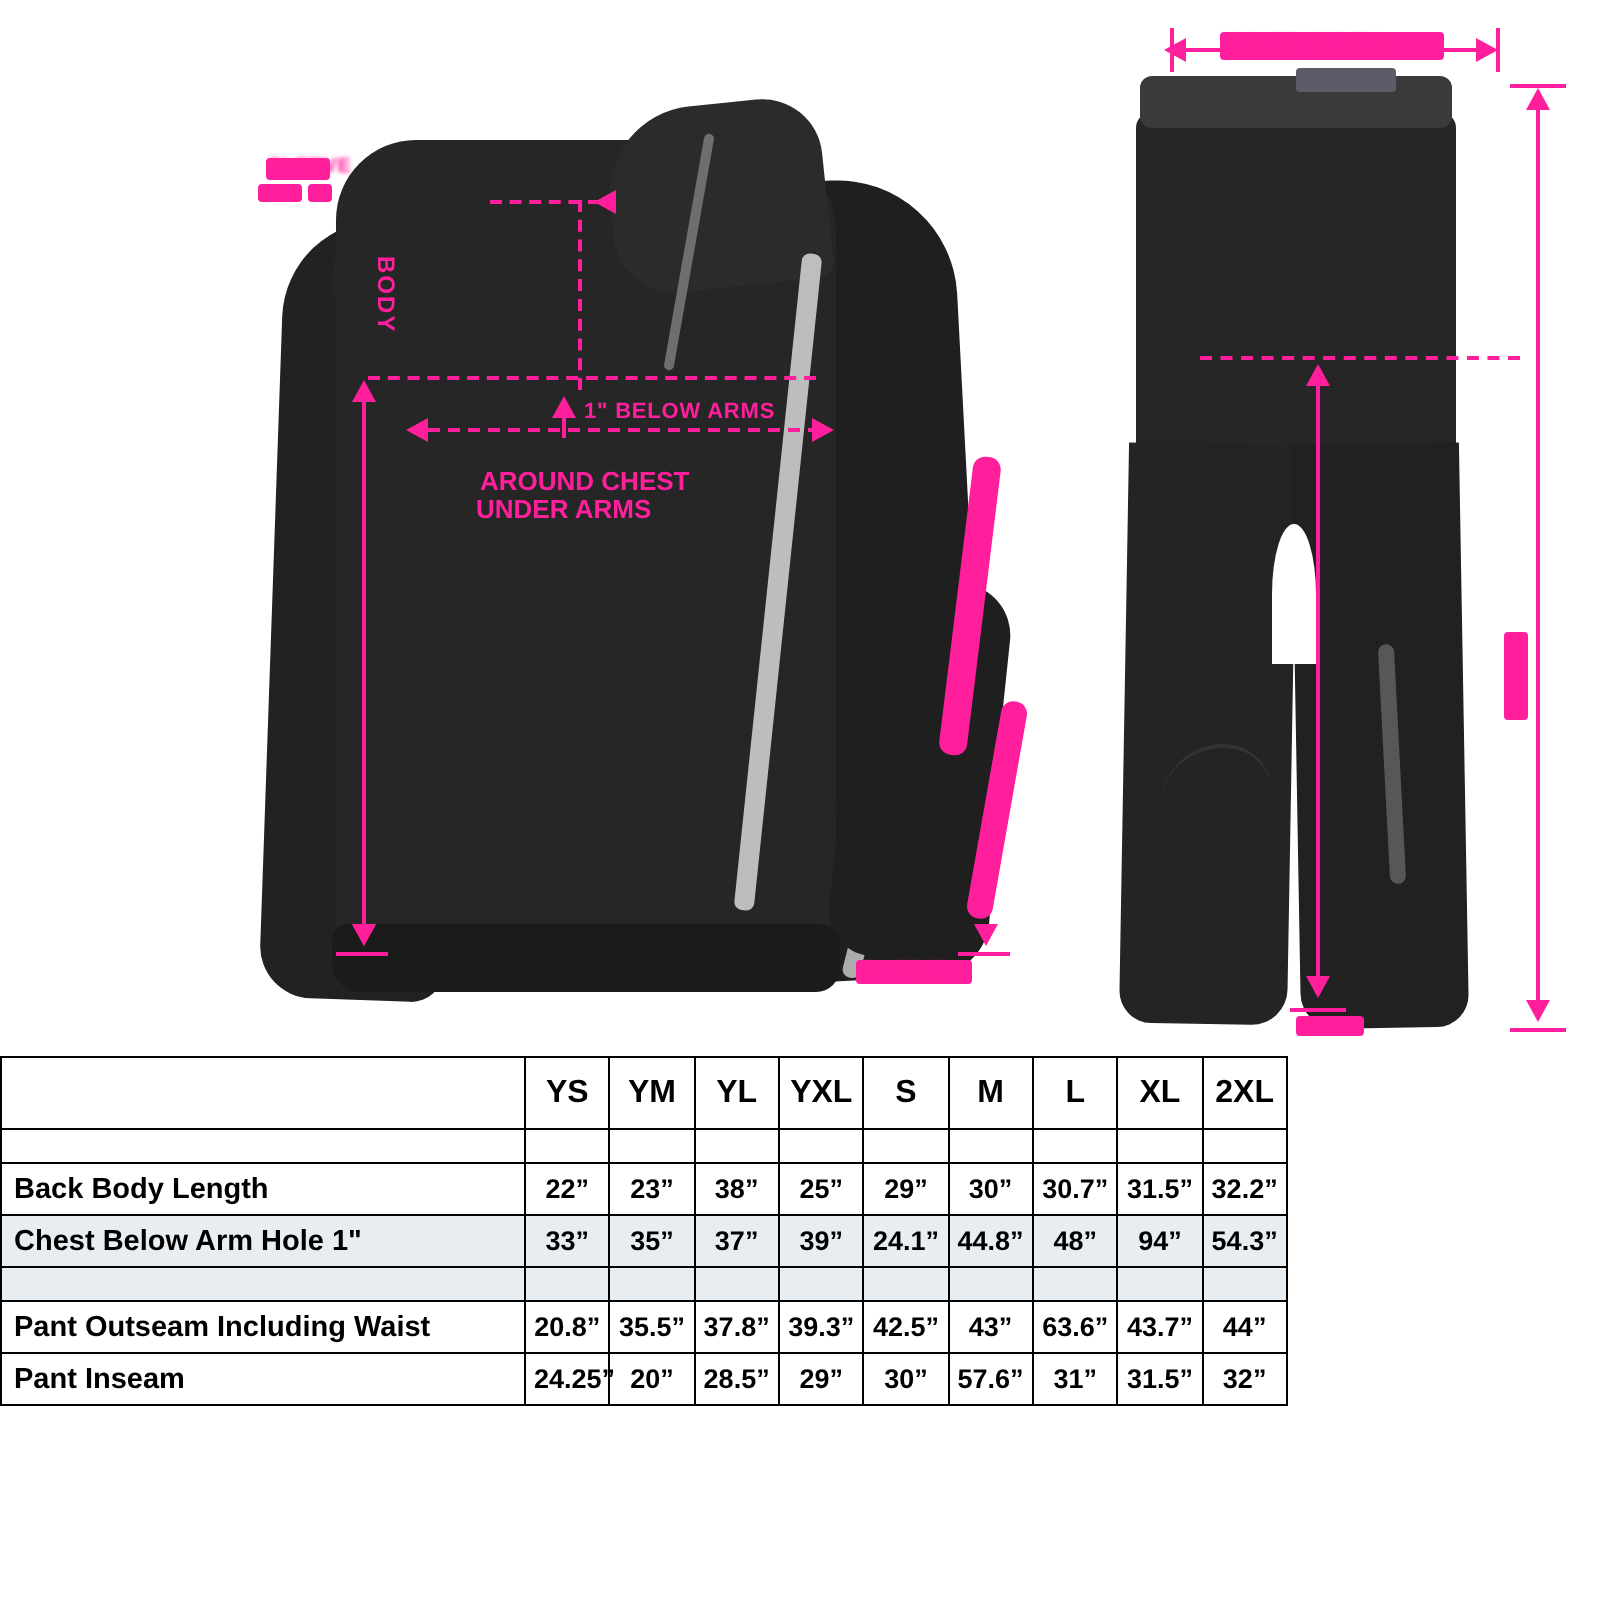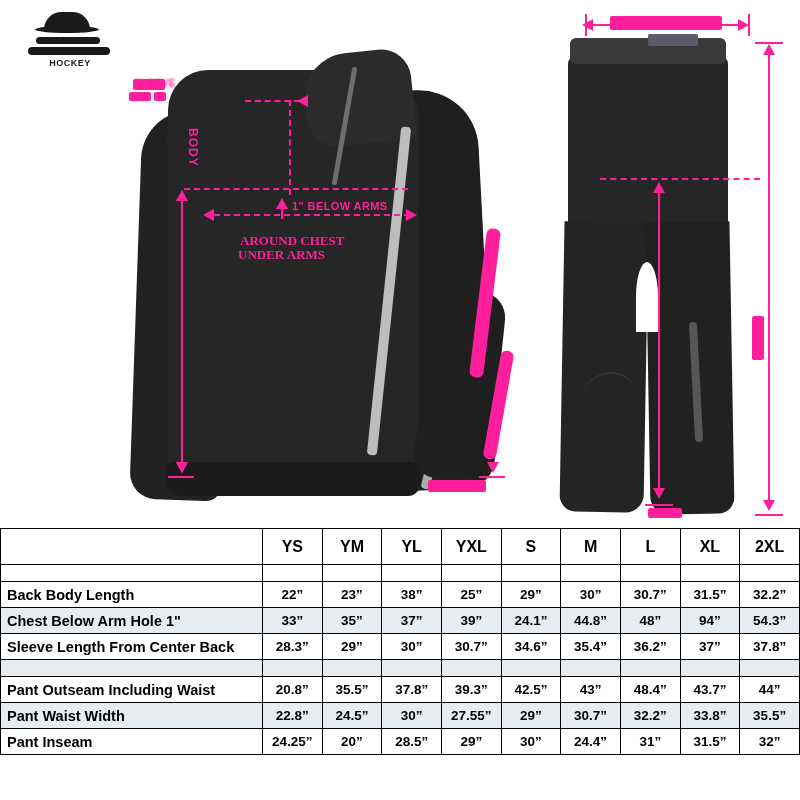--- a/index.html
+++ b/index.html
@@ -140,29 +140,29 @@
     position:absolute; color:#FF1F9C; font-weight:bold; font-size:11px;
     letter-spacing:0.4px; line-height:12px; white-space:nowrap;
   }
   .lbl-blur{ filter: blur(1.1px); }
   .lbl-vert{
     position:absolute; color:#FF1F9C; font-weight:bold; font-size:12px;
     letter-spacing:1px; writing-mode:vertical-rl; text-orientation:mixed;
   }
   .lbl-center{
     position:absolute; color:#FF1F9C; font-weight:bold; font-size:12px;
-    text-align:center; line-height:14px; white-space:nowrap;font-family:Liberation Serif, serif;
+    text-align:center; line-height:14px; white-space:nowrap;
   }
 
   
   .blob{ position:absolute; background:#FF1F9C; border-radius:2px; }
 
   
   table.size-table{
-    position:absolute; left:0; top:528px; width:800px;
+    position:absolute; left:0; top:528px; width:644px;
     border-collapse:collapse; table-layout:fixed;
     font-size:13.5px; font-weight:bold; color:#000;
   }
   table.size-table td, table.size-table th{
     border:1px solid #000; padding:0 4px; height:26px;
     text-align:center; vertical-align:middle;
   }
   table.size-table th.rowhdr, table.size-table td.rowhdr{
     text-align:left; padding-left:6px; width:262px; font-size:14.5px;
   }
@@ -171,26 +171,20 @@
   tr.alt td, tr.alt th{ background:#e8edf1; }
   tr.spacer td{ height:17px; }
 </style>
 </head>
 <body>
 
 <div id="sheet">
 
   <div class="illus">
 
-    <div class="logo">
-      <div class="cap"></div>
-      <div class="bar1"></div>
-      <div class="bar2"></div>
-      <div class="wordmark">HOCKEY</div>
-    </div>
 
     <div class="jacket">
       <div class="j-sleeveL"></div>
       <div class="j-sleeveR"></div>
       <div class="j-body"></div>
       <div class="j-shoulderL"></div>
       <div class="j-collar"></div>
       <div class="j-zip"></div>
       <div class="j-stripe"></div>
       <div class="j-stripe2"></div>
@@ -316,32 +310,20 @@
         <td>35”</td>
         <td>37”</td>
         <td>39”</td>
         <td>24.1”</td>
         <td>44.8”</td>
         <td>48”</td>
         <td>94”</td>
         <td>54.3”</td>
       </tr>
 
-      <tr>
-        <td class="rowhdr">Sleeve Length From Center Back</td>
-        <td>28.3”</td>
-        <td>29”</td>
-        <td>30”</td>
-        <td>30.7”</td>
-        <td>34.6”</td>
-        <td>35.4”</td>
-        <td>36.2”</td>
-        <td>37”</td>
-        <td>37.8”</td>
-      </tr>
 
       <tr class="spacer alt">
         <td class="rowhdr"></td>
         <td></td>
           <td></td>
           <td></td>
         <td></td>
           <td></td>
           <td></td>
         <td></td>
@@ -350,45 +332,33 @@
       </tr>
 
       <tr>
         <td class="rowhdr">Pant Outseam Including Waist</td>
         <td>20.8”</td>
         <td>35.5”</td>
         <td>37.8”</td>
         <td>39.3”</td>
         <td>42.5”</td>
         <td>43”</td>
-        <td>48.4”</td>
+        <td>63.6”</td>
         <td>43.7”</td>
         <td>44”</td>
       </tr>
 
-      <tr class="alt">
-        <td class="rowhdr">Pant Waist Width</td>
-        <td>22.8”</td>
-        <td>24.5”</td>
-        <td>30”</td>
-        <td>27.55”</td>
-        <td>29”</td>
-        <td>30.7”</td>
-        <td>32.2”</td>
-        <td>33.8”</td>
-        <td>35.5”</td>
-      </tr>
 
       <tr>
         <td class="rowhdr">Pant Inseam</td>
         <td>24.25”</td>
         <td>20”</td>
         <td>28.5”</td>
         <td>29”</td>
         <td>30”</td>
-        <td>24.4”</td>
+        <td>57.6”</td>
         <td>31”</td>
         <td>31.5”</td>
         <td>32”</td>
       </tr>
     </tbody>
   </table>
 </div>
 
 </body></html>

